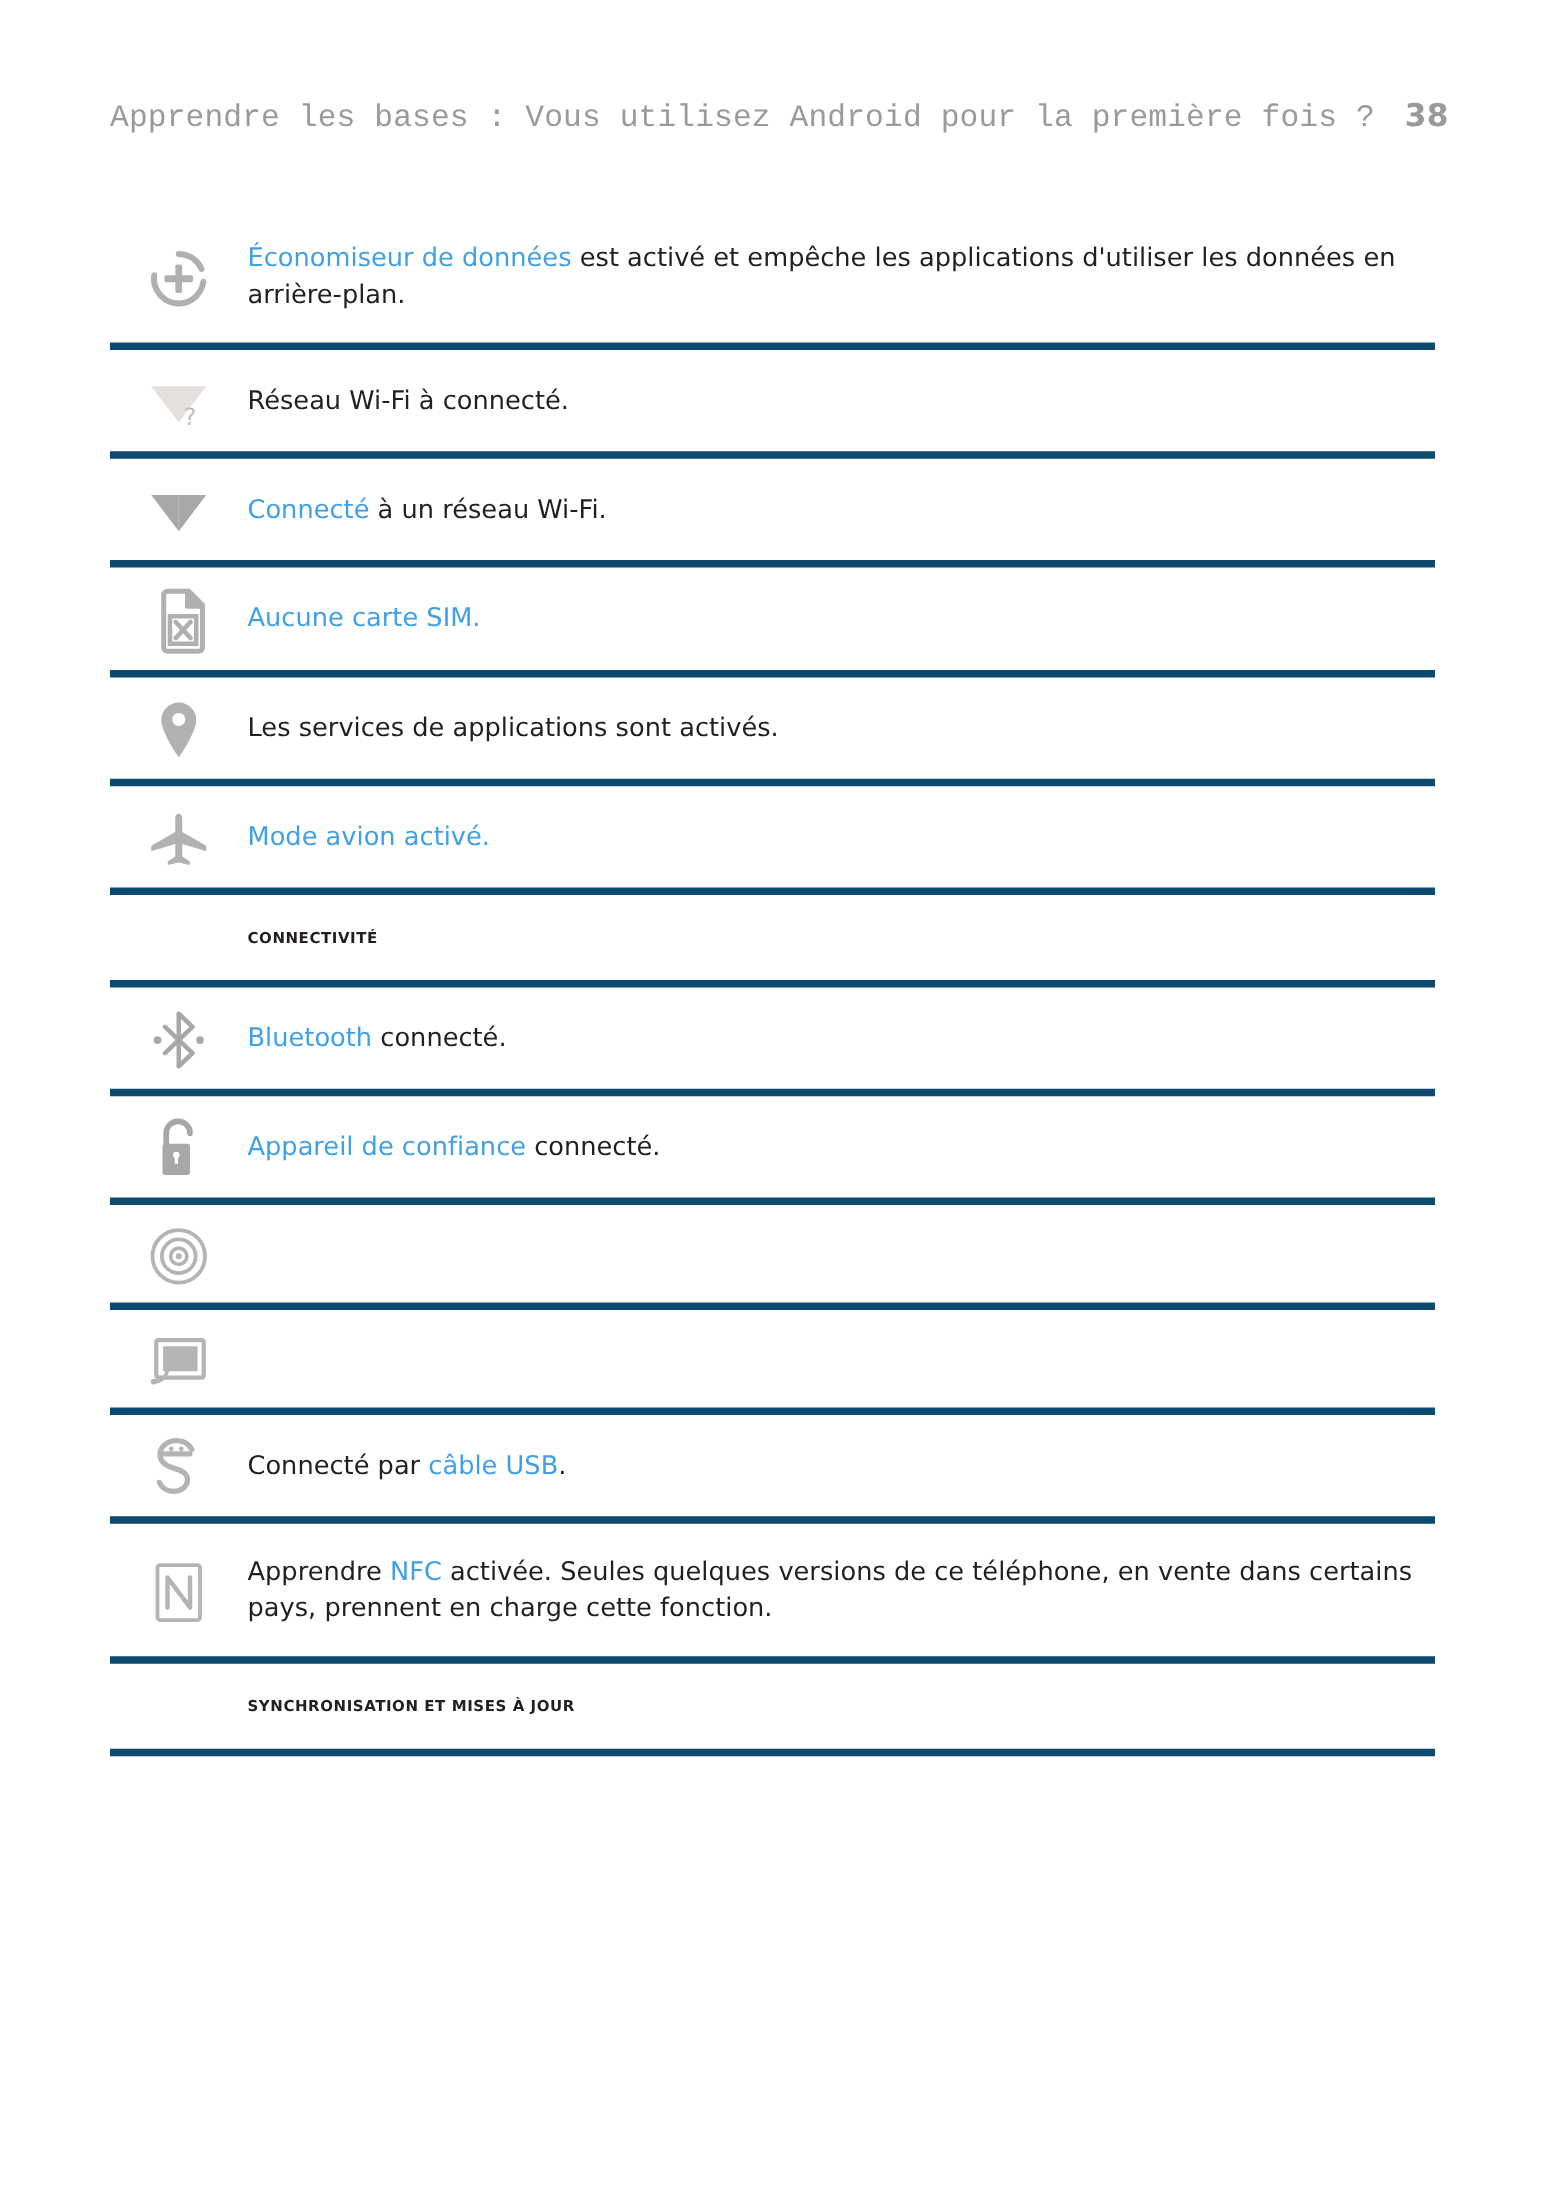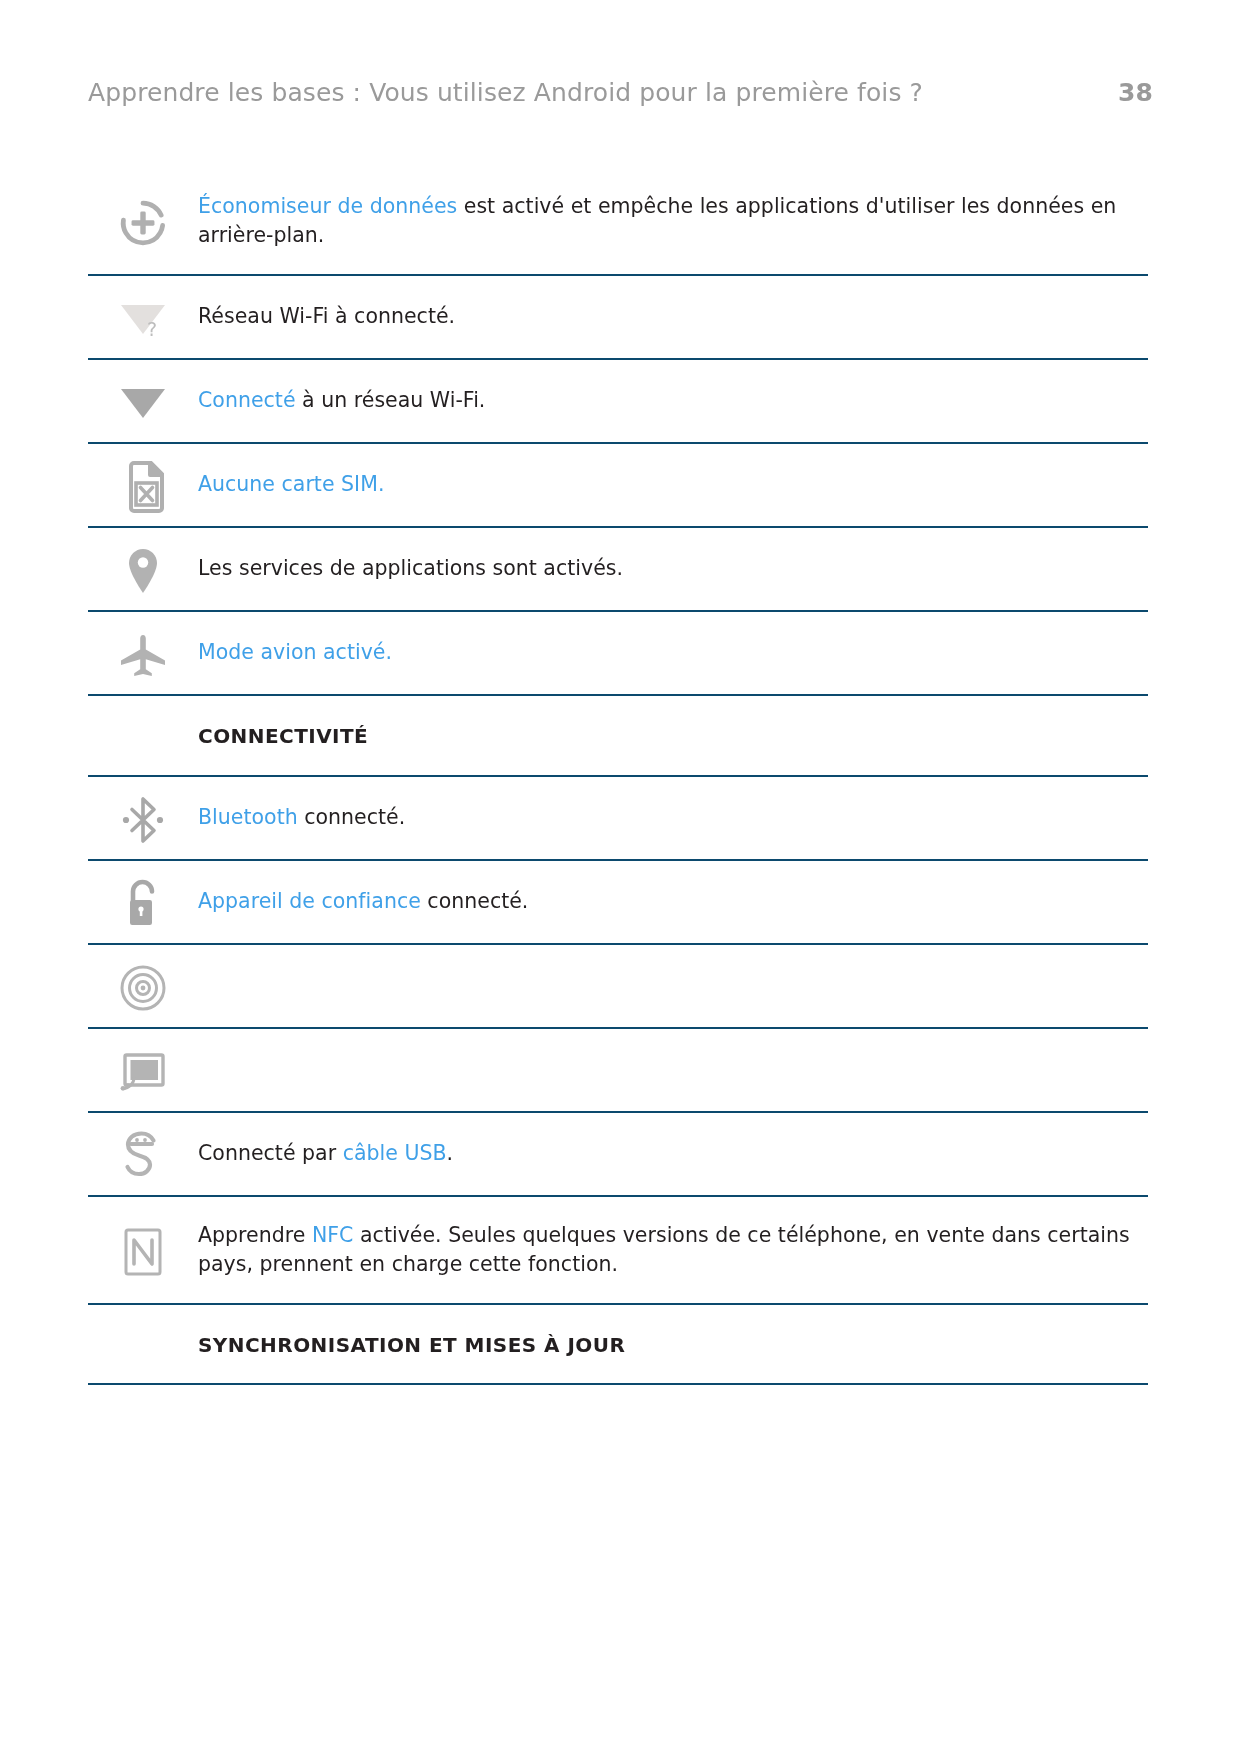--- a/index.html
+++ b/index.html
@@ -32,39 +32,39 @@
     height: 40px;
     display: flex;
     align-items: baseline;
     justify-content: space-between;
     color: #9a9a9a;
     font-size: 25px;
     font-weight: 400;
     letter-spacing: 0.1px;
     white-space: nowrap;
   }
-  .running-head .title { flex: 0 1 auto; }
+  .running-head .title { flex: 0 1 auto; font-family: Liberation Mono, monospace; }
   .running-head .folio {
     font-size: 25px;
     color: #9a9a9a;
     padding-left: 24px;
     font-weight: bold;
   }
 
   
   .icon-table {
     position: absolute;
     top: 168px;
     left: 88px;
     width: 1060px;
   }
   .row {
     display: flex;
     align-items: flex-start;
-    border-bottom: 2px solid #0c4a6e;
+    border-bottom: 6px solid #0c4a6e;
     box-sizing: border-box;
     min-height: 84px;
     padding: 0;
   }
   .row.first { border-top: none; }
   .row .cell-icon {
     width: 110px;
     flex: 0 0 110px;
     display: flex;
     align-items: center;
@@ -82,21 +82,21 @@
     letter-spacing: 0.02px;
   }
   .row.tall .cell-text { padding-top: 24px; padding-bottom: 24px; }
 
   
   .row.section {
     min-height: 74px;
   }
   .row.section .cell-text {
     font-weight: bold;
-    font-size: 20px;
+    font-size: 12px;
     letter-spacing: 0.45px;
     color: #231f20;
     padding-top: 26px;
     padding-bottom: 24px;
   }
 
   a.lnk, .lnk {
     color: #3fa0e8;
     text-decoration: none;
   }

